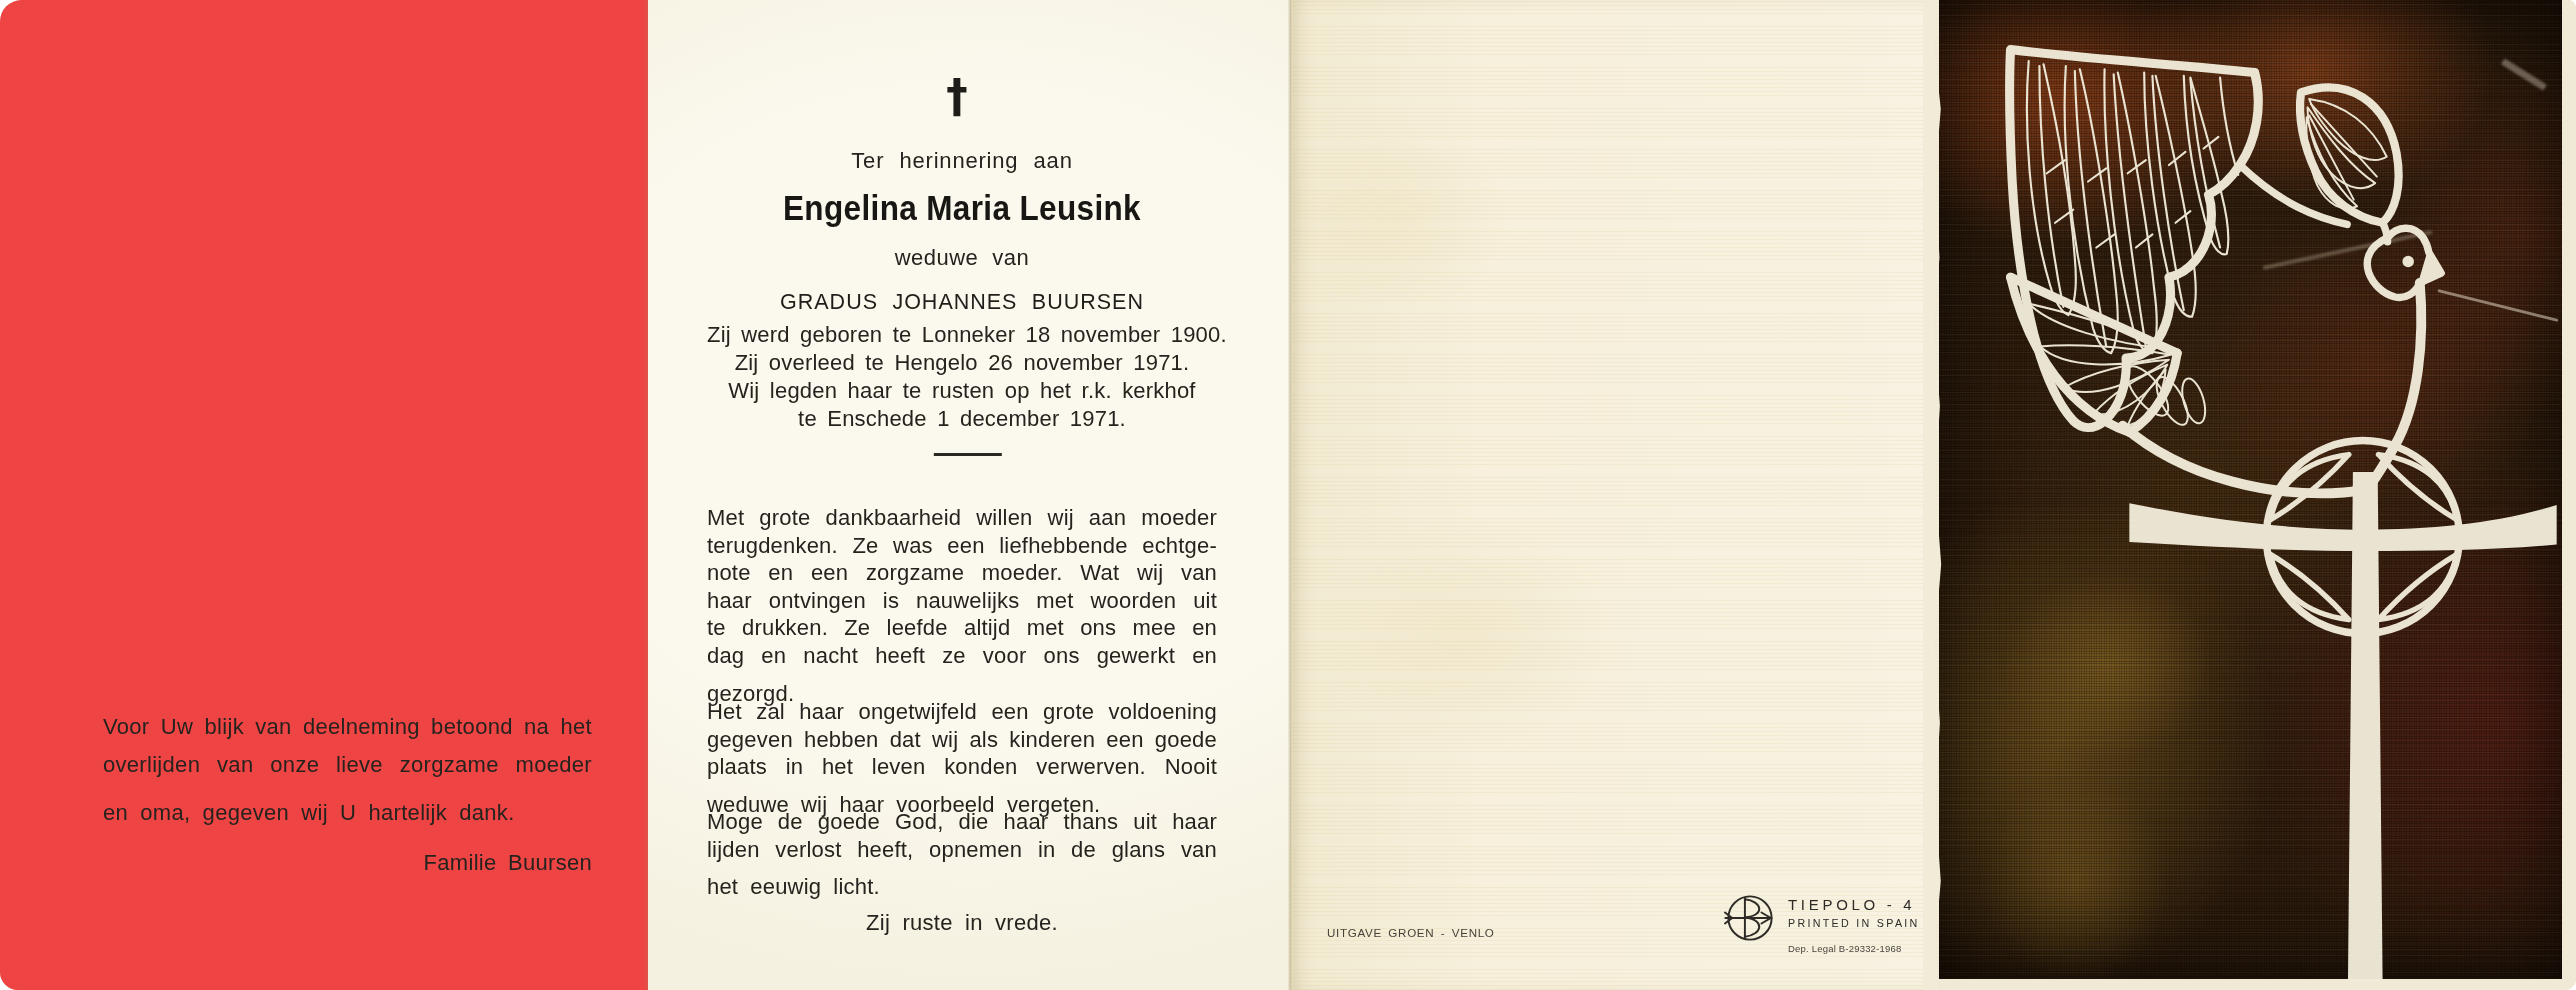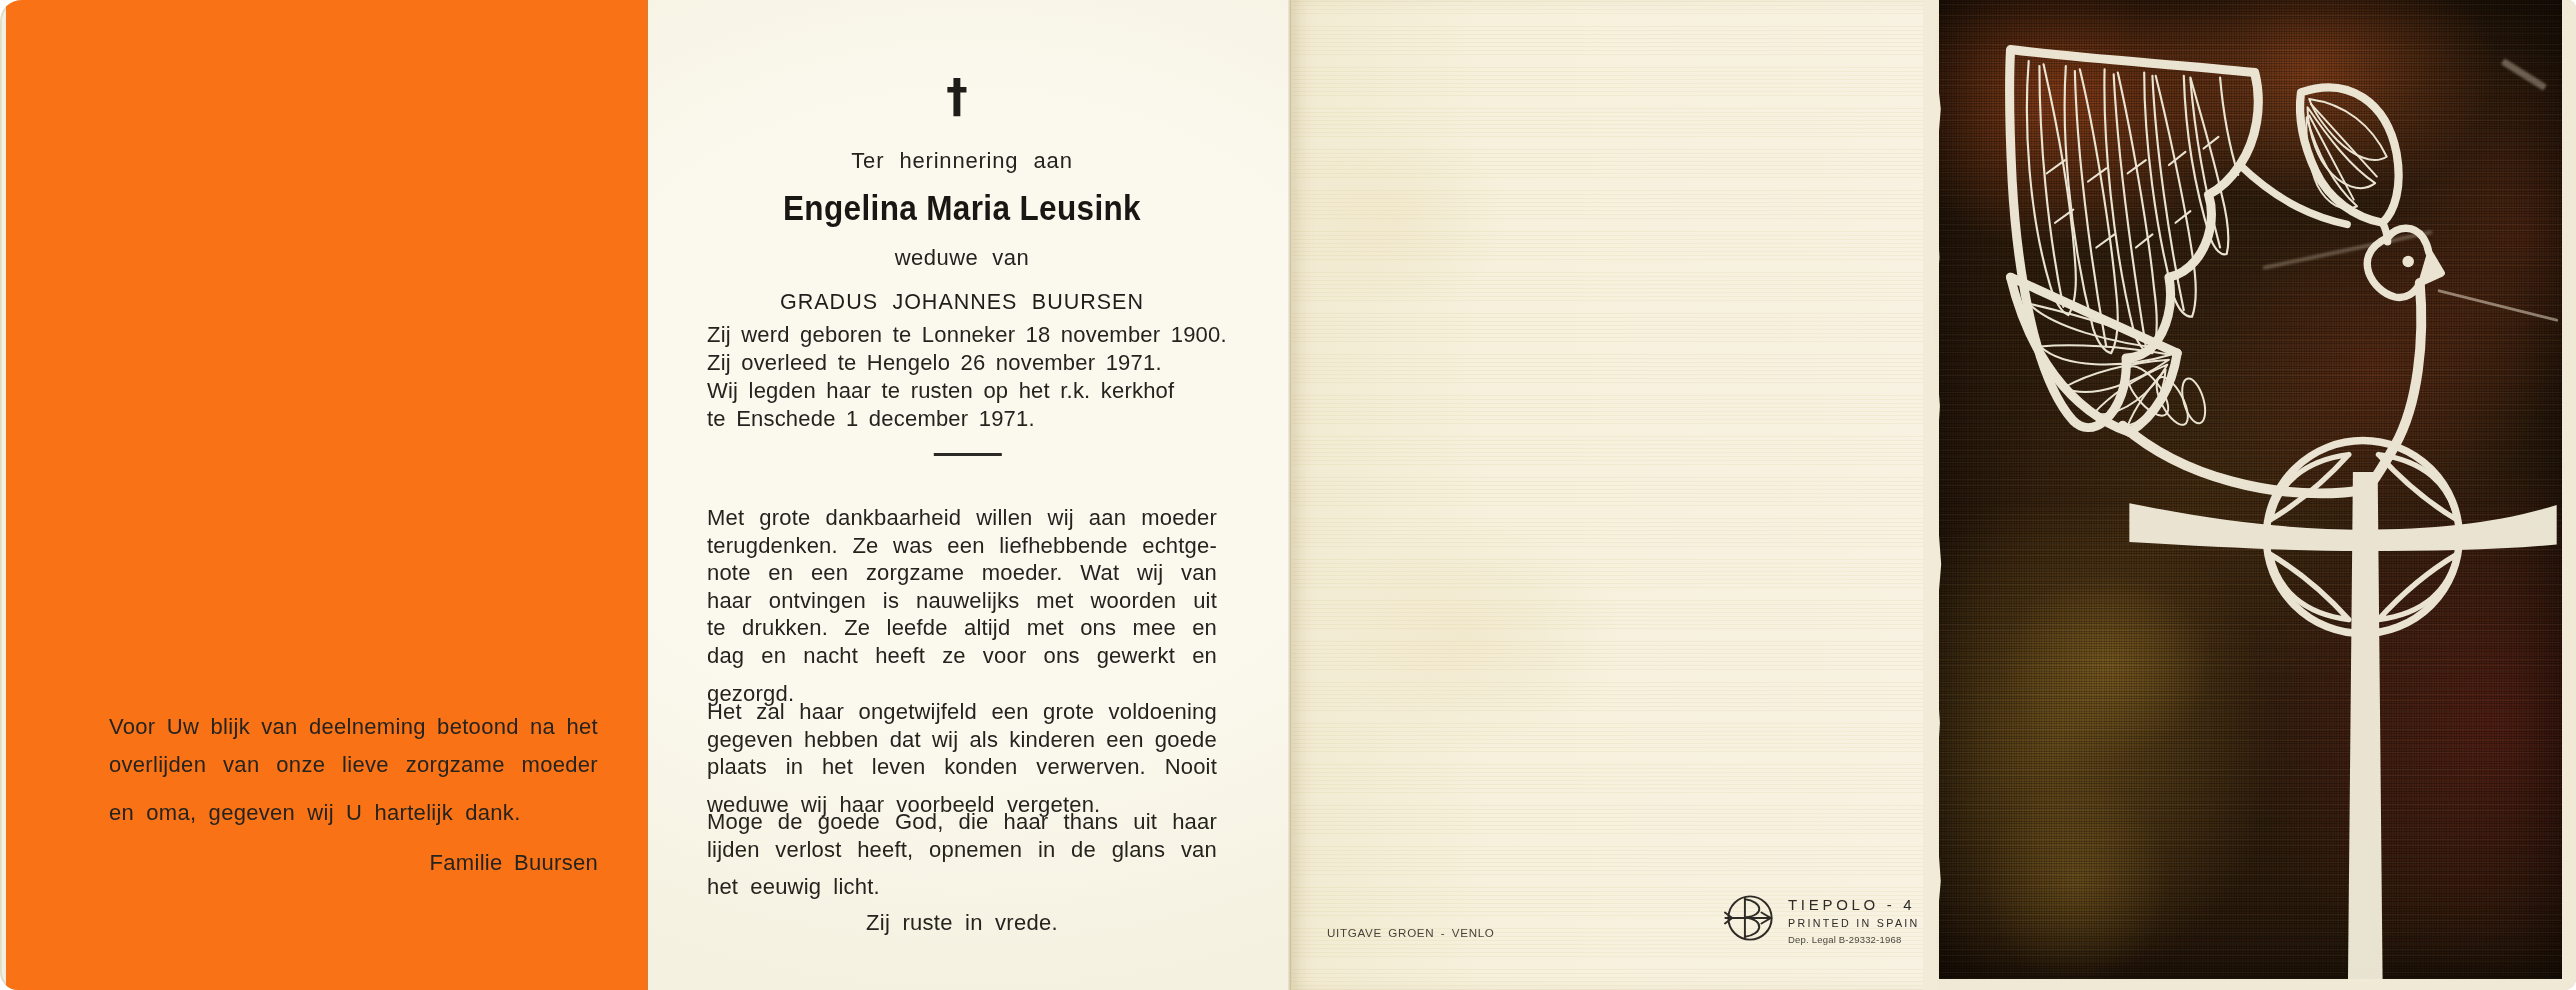--- a/index.html
+++ b/index.html
@@ -12,21 +12,21 @@
     -webkit-font-smoothing:antialiased;
   }
   .card {
     position:absolute; inset:0;
     background:#f7f4e6;
     border-radius:21.5px 8.3px 11.6px 18px;
     overflow:hidden;
     box-shadow: inset 0 0 0 1.7px rgba(150,130,80,.18), inset 0 0 50px rgba(170,150,90,.08);
   }
   .panel { position:absolute; top:0; height:990px; }
-  .panel-back     { left:6px;    width:648px; background:#f97316; }
+  .panel-back     { left:0;    width:648px; background:#ef4444; }
   .panel-memorial { left:648px;  width:644px;
     background:radial-gradient(743px 578px at 50% 42%, #fbf8ee 55%, #f5f1e0 100%); }
   .panel-colophon { left:1292px; width:640px;
     background:
       repeating-linear-gradient(0deg, rgba(190,160,70,.09) 0 0.8px, rgba(0,0,0,0) 0.8px 4.1px),
       radial-gradient(215px 165px at 28% 64%, rgba(205,175,90,.10), rgba(0,0,0,0) 70%),
       radial-gradient(165px 132px at 16% 22%, rgba(205,175,90,.08), rgba(0,0,0,0) 70%),
       linear-gradient(90deg, #f2ebd2 0%, #f6f0dc 30%, #f7f2e1 100%);
     box-shadow: inset 11.6px 0 21.5px -11.6px rgba(140,115,60,.35);
   }
@@ -72,21 +72,21 @@
     font-size:22px; letter-spacing:0.5px; word-spacing:7.4px;
   }
   .mem-spouse {
     position:absolute; top:290px; width:100%; text-align:center;
     font-size:21.5px; letter-spacing:1px; word-spacing:7.4px; color:#201e1a; white-space:nowrap;
   }
   .mem-dates {
     position:absolute; top:321px; width:100%;
     font-size:22px; line-height:28px; letter-spacing:0.2px; word-spacing:4.1px;
   }
-  .cline { white-space:nowrap; }
+  .cline { text-align:center; white-space:nowrap; }
   .mem-divider {
     position:absolute; top:453px; left:50%; width:68px; height:3.3px;
     background:#2b2926; transform:translateX(calc(-50% + 5.8px));
   }
   .mem-para { position:absolute; width:100%; font-size:22px; line-height:27.6px; letter-spacing:0.2px; }
   .mem-para-1 { top:504px; }
   .mem-para-2 { top:698px; }
   .mem-para-3 { top:808px; }
   .mem-closing {
     position:absolute; top:910px; width:100%; text-align:center;
@@ -94,21 +94,21 @@
   }
   
   .publisher {
     position:absolute; left:35px; top:926px;
     font-size:11.6px; letter-spacing:0.7px; word-spacing:2.5px; color:#46423a;
   }
   .tiepolo-logo { position:absolute; left:430px; top:890px; width:56px; height:56px; }
   .printer-block { position:absolute; left:496px; top:896px; color:#2e2b26; }
   .printer-name   { font-size:15px; letter-spacing:3.7px; line-height:18px; }
   .printer-origin { font-size:10.7px; letter-spacing:2.3px; line-height:14px; margin-top:2px; }
-  .printer-legal  { font-size:9.5px; letter-spacing:0.2px; line-height:11.6px; margin-top:4px; color:#49453c; }
+  .printer-legal  { font-size:9.5px; letter-spacing:0.2px; line-height:11.6px; margin-top:13px; color:#49453c; }
   
   .art-dark {
     position:absolute; left:8.3px; top:0; right:14px; bottom:10.7px;
     background-color:#1f1308;
     background-image:
       radial-gradient(281px 215px at 20% 10%, rgba(140,62,24,.9), rgba(140,62,24,0) 70%),
       radial-gradient(264px 198px at 60% 7%,  rgba(152,72,30,.75), rgba(0,0,0,0) 70%),
       radial-gradient(231px 264px at 94% 24%, rgba(98,44,22,.6), rgba(0,0,0,0) 72%),
       radial-gradient(248px 231px at 70% 38%, rgba(120,52,26,.5), rgba(0,0,0,0) 70%),
       radial-gradient(355px 363px at 90% 74%, rgba(104,32,24,.6), rgba(0,0,0,0) 72%),

